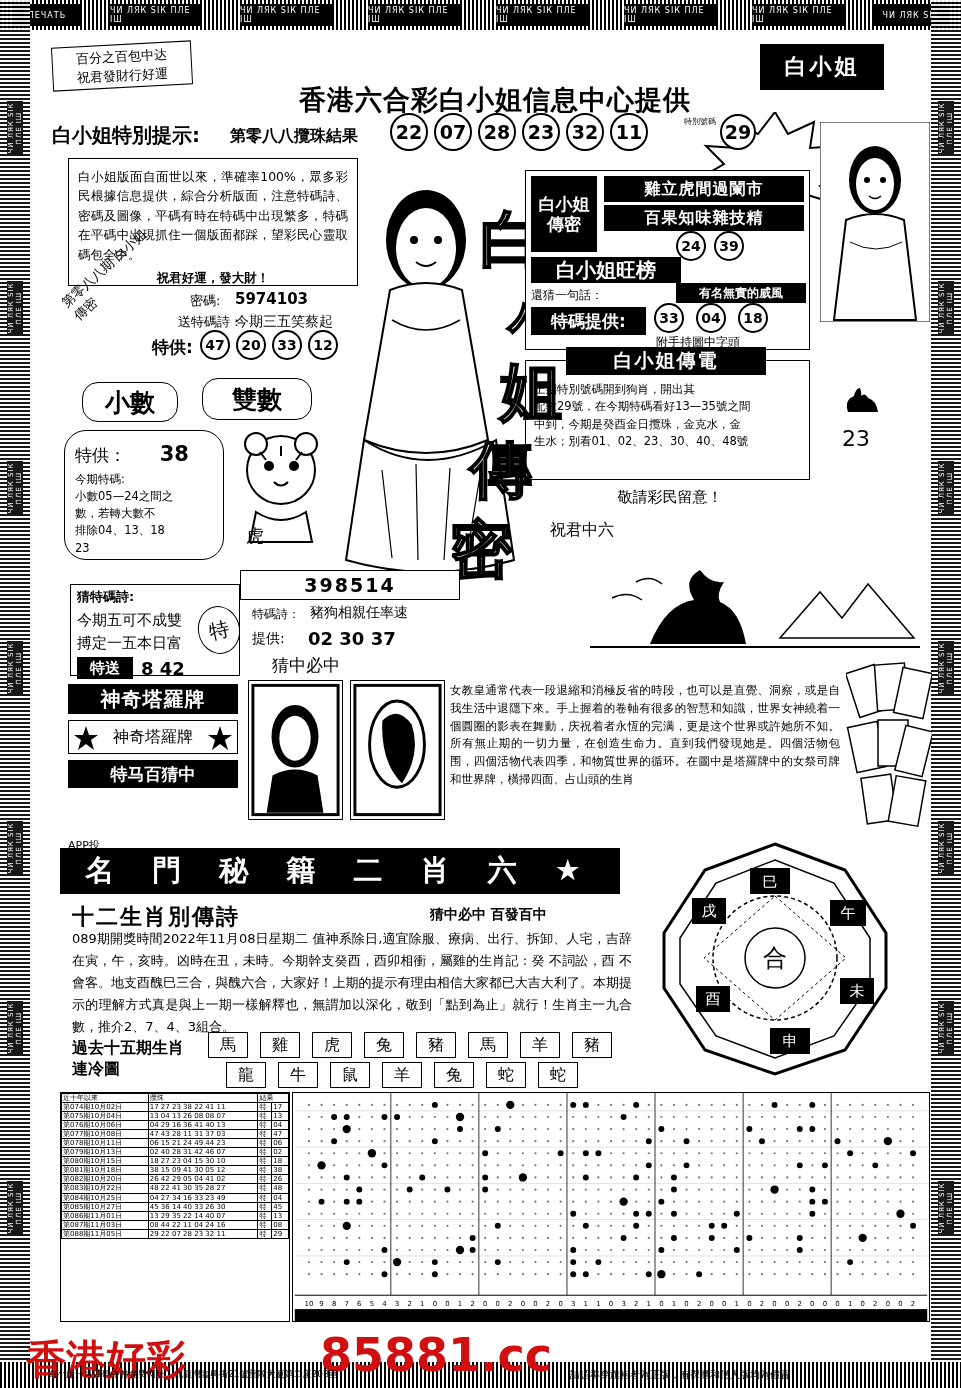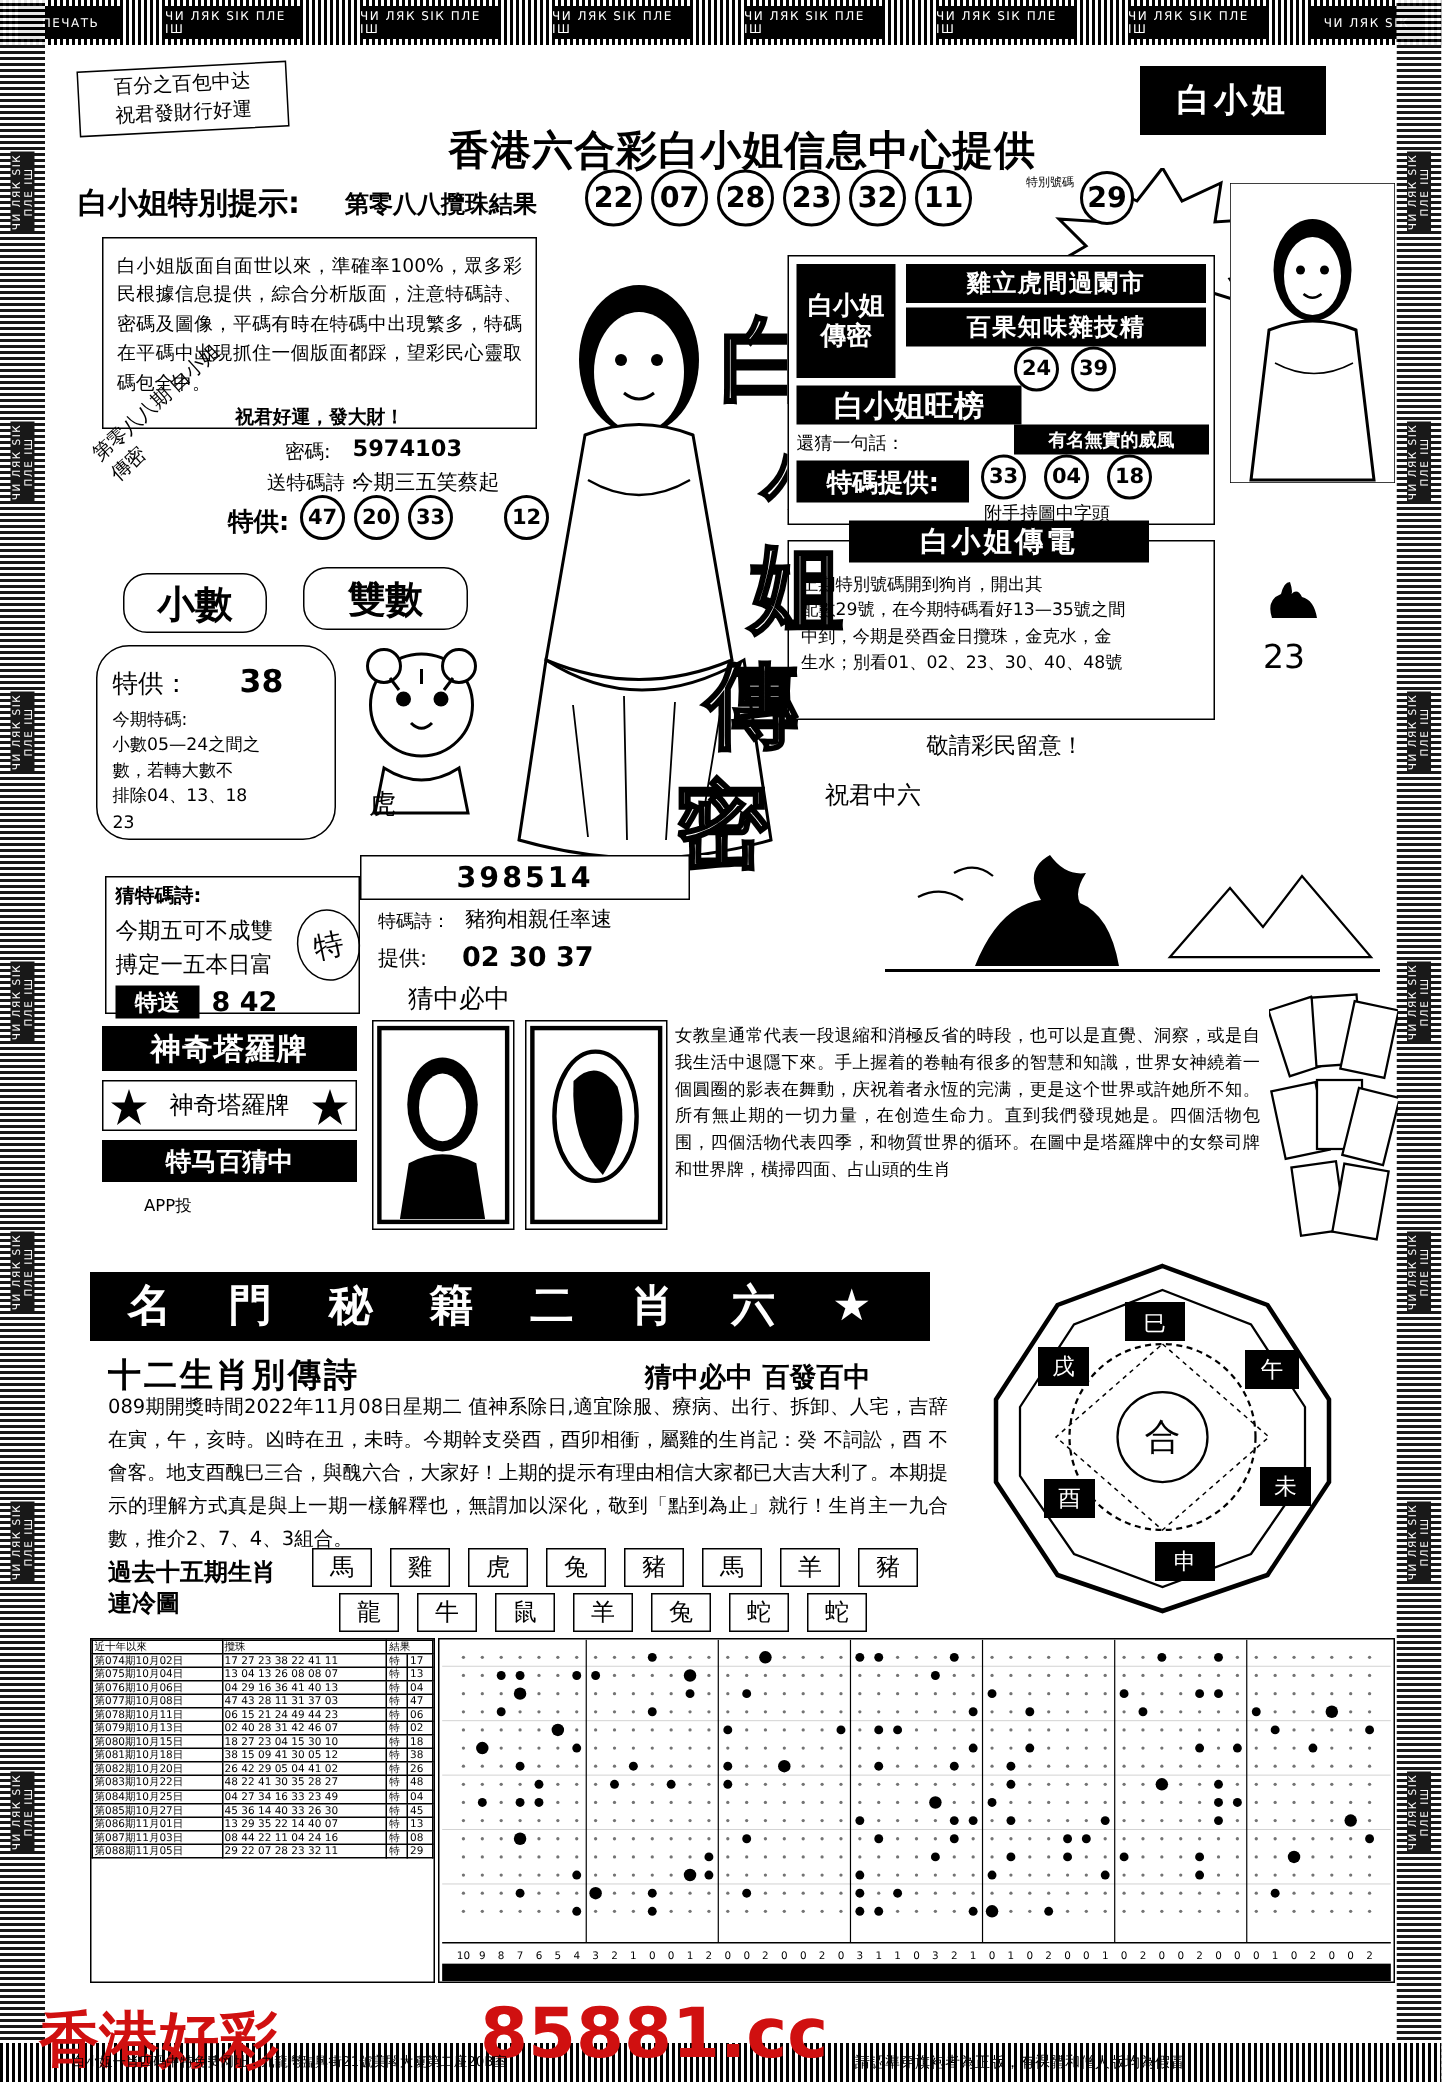--- a/index.html
+++ b/index.html
@@ -116,21 +116,21 @@
     <div class="blk" style="left:160px;top:262px;font-size:13px;">密碼:</div>
     <div class="blk" style="left:205px;top:260px;font-size:15px;font-weight:bold;">5974103</div>
     <div class="blk" style="left:148px;top:283px;font-size:13px;">送特碼詩：</div>
     <div class="blk" style="left:205px;top:283px;font-size:14px;">今期三五笑蔡起</div>
 
     <div class="blk" style="left:122px;top:306px;font-size:17px;font-weight:bold;">特供:</div>
     <div class="blk" style="left:170px;top:300px;display:flex;gap:6px;">
       <span class="ball" style="width:26px;height:26px;font-size:14px;">47</span>
       <span class="ball" style="width:26px;height:26px;font-size:14px;">20</span>
       <span class="ball" style="width:26px;height:26px;font-size:14px;">33</span>
-      <span class="ball" style="width:26px;height:26px;font-size:14px;margin-left:28px;">12</span>
+      <span class="ball" style="width:26px;height:26px;font-size:14px;">12</span>
     </div>
 
     <div class="blk rot tiny" style="left:28px;top:268px;width:120px;font-size:13px;transform:rotate(-42deg);">第零八八期  白小姐傳密</div>
 
     <svg class="blk" style="left:300px;top:140px;width:200px;height:400px;" viewBox="0 0 200 400">
       <ellipse cx="96" cy="70" rx="40" ry="50" fill="#000"></ellipse>
       <ellipse cx="96" cy="78" rx="30" ry="40" fill="#fff"></ellipse>
       <circle cx="84" cy="70" r="4" fill="#000"></circle>
         <circle cx="108" cy="70" r="4" fill="#000"></circle>
       <path d="M86 92 q10 8 20 0" stroke="#000" fill="none" stroke-width="2"></path>
@@ -264,21 +264,21 @@
         <path d="M24 96 q23 -12 46 0 l6 38 H18 z" fill="#000"></path>
       </svg>
     </div>
     <div class="blk bd" style="left:320px;top:650px;width:95px;height:140px;">
       <svg viewBox="0 0 95 140" style="width:100%;height:100%;">
         <rect x="4" y="4" width="87" height="132" fill="#fff" stroke="#000" stroke-width="3"></rect>
         <ellipse cx="47" cy="64" rx="28" ry="44" fill="none" stroke="#000" stroke-width="3"></ellipse>
         <path d="M32 40 q16 -16 30 4 q10 30 -10 60 q-22 -22 -20 -64z" fill="#000"></path>
       </svg>
     </div>
-    <div class="blk" style="left:38px;top:766px;font-size:11px;margin-left:28px;">APP投</div>
+    <div class="blk" style="left:38px;top:808px;font-size:11px;">APP投</div>
 
     <div class="blk" style="left:420px;top:652px;width:390px;font-size:11.5px;line-height:1.55;text-align:justify;">女教皇通常代表一段退縮和消極反省的時段，也可以是直覺、洞察，或是自我生活中退隱下來。手上握着的卷軸有很多的智慧和知識，世界女神繞着一個圓圈的影表在舞動，庆祝着者永恆的完满，更是这个世界或許她所不知。所有無止期的一切力量，在创造生命力。直到我們發現她是。四個活物包围，四個活物代表四季，和物質世界的循环。在圖中是塔羅牌中的女祭司牌和世界牌，橫掃四面、占山頭的生肖</div>
 
     <svg class="blk" style="left:560px;top:518px;width:330px;height:120px;" viewBox="0 0 330 120">
       <path d="M190 90 l40 -46 l22 26 l26 -34 l46 54z" fill="none" stroke="#000" stroke-width="1.5"></path>
       <path d="M60 96 q16 -40 44 -44 q-12 -20 6 -30 q10 14 24 12 q-8 12 -4 20 q20 8 26 42z" fill="#000"></path>
       <path d="M22 50 q16 -8 30 2 M46 34 q14 -8 26 2" stroke="#000" fill="none" stroke-width="1.5"></path>
       <rect x="0" y="98" width="330" height="2" fill="#000"></rect>
     </svg>
 
@@ -290,21 +290,21 @@
         <rect x="6" y="66" width="30" height="46" transform="rotate(-12 21 89)"></rect>
         <rect x="32" y="62" width="30" height="46"></rect>
         <rect x="54" y="70" width="28" height="46" transform="rotate(14 68 93)"></rect>
         <rect x="18" y="118" width="30" height="46" transform="rotate(-8 33 141)"></rect>
         <rect x="46" y="120" width="30" height="46" transform="rotate(10 61 143)"></rect>
       </g>
     </svg>
 
     <div class="blk sblock" style="left:30px;top:818px;width:560px;height:46px;font-size:29px;letter-spacing:14px;">名 門 秘 籍 二 肖 六 ★</div>
     <div class="blk" style="left:42px;top:872px;font-size:22px;font-weight:bold;letter-spacing:2px;">十二生肖別傳詩</div>
-    <div class="blk" style="left:400px;top:876px;font-size:18px;font-weight:bold;">猜中必中 百發百中</div>
+    <div class="blk" style="left:400px;top:876px;font-size:14px;font-weight:bold;">猜中必中 百發百中</div>
 
     <div class="blk" style="left:42px;top:898px;width:560px;font-size:13px;line-height:1.7;text-align:justify;">089期開獎時間2022年11月08日星期二 值神系除日,適宜除服、療病、出行、拆卸、人宅，吉辞在寅，午，亥時。凶時在丑，未時。今期幹支癸酉，酉卯相衝，屬雞的生肖記：癸 不詞訟，酉 不會客。地支酉醜巳三合，與醜六合，大家好！上期的提示有理由相信大家都已大吉大利了。本期提示的理解方式真是與上一期一樣解釋也，無謂加以深化，敬到「點到為止」就行！生肖主一九合數，推介2、7、4、3組合。</div>
 
     <div class="blk" style="left:42px;top:1008px;width:120px;font-size:16px;font-weight:bold;line-height:1.3;">過去十五期生肖連冷圖</div>
 
     <div class="blk" style="left:178px;top:1002px;width:420px;display:flex;gap:12px;">
       <span class="bd ctr" style="width:38px;height:24px;font-size:16px;">馬</span>
       <span class="bd ctr" style="width:38px;height:24px;font-size:16px;">雞</span>
       <span class="bd ctr" style="width:38px;height:24px;font-size:16px;">虎</span>
       <span class="bd ctr" style="width:38px;height:24px;font-size:16px;">兔</span>

